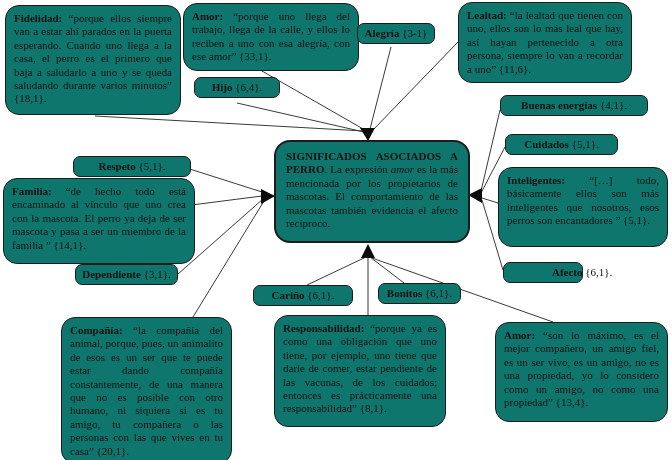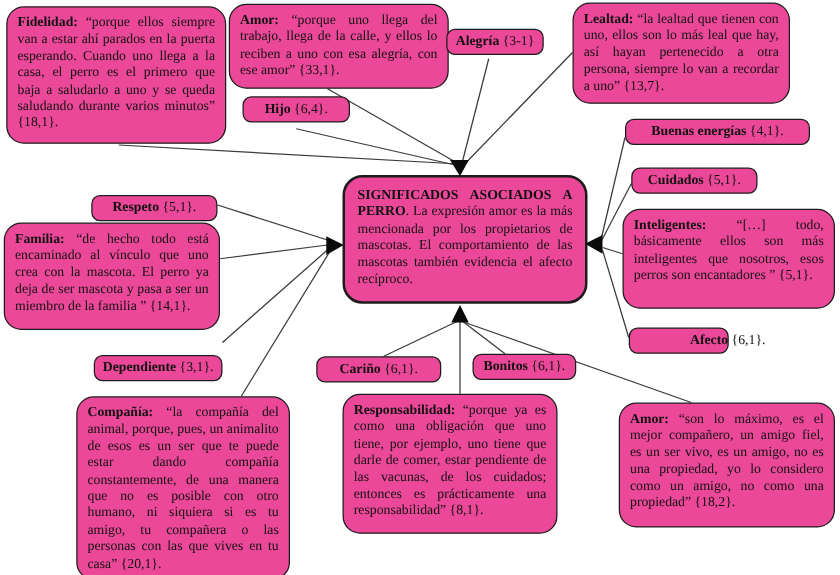--- a/index.html
+++ b/index.html
@@ -1,45 +1,45 @@
 <!DOCTYPE html>
 <html><head>
 <meta charset="utf-8">
 <style>
   html,body{margin:0;padding:0;background:#ffffff;}
   body{width:672px;height:460px;position:relative;overflow:hidden;
        font-family:"Liberation Serif","DejaVu Serif",serif;color:#111;}
   #stage{position:absolute;inset:0;width:672px;height:460px;}
   #wires{position:absolute;left:0;top:0;z-index:1;pointer-events:none;}
-  .node{position:absolute;z-index:2;background:#ec4899;border:1.5px solid #1c1c1c;
+  .node{position:absolute;z-index:2;background:#0f766e;border:1.5px solid #1c1c1c;
         box-sizing:border-box;font-size:11px;line-height:13.4px;}
   .big{border-radius:14px;padding:6px 8px 5px 8px;text-align:justify;}
   .small{border-radius:7px;padding:3px 6px;text-align:center;white-space:nowrap;}
   .lbl{font-weight:bold;}
   .n-fidelidad{left:5px;top:5px;width:176px;min-height:110px;}
   .n-amor{left:183px;top:3px;width:176px;min-height:68px;}
   .n-hijo{left:194px;top:77px;width:86px;}
   .n-alegria{left:357px;top:23px;width:78px;}
   .n-lealtad{left:458px;top:2px;width:174px;min-height:81px;}
   .n-buenas{left:500px;top:95px;width:148px;}
-  .n-cuidados{left:505px;top:134px;width:101px;}
+  .n-cuidados{left:505px;top:134px;width:113px;}
   .n-inteligentes{left:498px;top:167px;width:170px;min-height:80px;}
   .n-afecto{left:503px;top:262px;width:80px;padding-left:48px;}
-  .n-respeto{left:73px;top:156px;width:101px;}
-  .n-familia{left:3px;top:178px;width:173px;min-height:86px;}
-  .n-dependiente{left:75px;top:264px;width:103px;margin-top:20px;}
+  .n-respeto{left:73px;top:156px;width:118px;}
+  .n-familia{left:3px;top:178px;width:192px;min-height:86px;}
+  .n-dependiente{left:75px;top:264px;width:103px;}
   .n-compania{left:61px;top:317px;width:171px;min-height:140px;}
   .n-carino{left:253px;top:285px;width:100px;}
   .n-bonitos{left:378px;top:283px;width:83px;}
   .n-responsabilidad{left:274px;top:315px;width:172px;min-height:112px;}
   .n-amigo{left:495px;top:322px;width:173px;min-height:100px;}
   .center-node{left:274px;top:140px;width:196px;min-height:103px;
         border-width:2px;border-radius:16px;padding:8px 10px;text-align:justify;}
   .center-node .ttl{font-weight:bold;}
-  .center-node .ital{}
+  .center-node .ital{font-style:italic;}
   line{stroke:#3a3a3a;stroke-width:1;}
   polygon{fill:#0a0a0a;}
 </style>
 </head>
 <body>
 
 <div id="stage">
 
   <svg id="wires" width="672" height="460" viewBox="0 0 672 460">
 
@@ -84,21 +84,21 @@
 
   <div class="node small n-hijo">
     <span class="lbl">Hijo</span><span> {6,4}.</span>
   </div>
 
   <div class="node small n-alegria">
     <span class="lbl">Alegría</span><span> {3-1}</span>
   </div>
 
   <div class="node big n-lealtad">
-    <span class="lbl">Lealtad:</span><span> “la lealtad que tienen con uno, ellos son lo más leal que hay, así hayan pertenecido a otra persona, siempre lo van a recordar a uno” {13,7}.</span>
+    <span class="lbl">Lealtad:</span><span> “la lealtad que tienen con uno, ellos son lo más leal que hay, así hayan pertenecido a otra persona, siempre lo van a recordar a uno” {11,6}.</span>
   </div>
 
   <div class="node small n-buenas">
     <span class="lbl">Buenas energías</span><span> {4,1}.</span>
   </div>
 
   <div class="node small n-cuidados">
     <span class="lbl">Cuidados</span><span> {5,1}.</span>
   </div>
 
@@ -132,16 +132,16 @@
 
   <div class="node small n-bonitos">
     <span class="lbl">Bonitos</span><span> {6,1}.</span>
   </div>
 
   <div class="node big n-responsabilidad">
     <span class="lbl">Responsabilidad:</span><span> “porque ya es como una obligación que uno tiene, por ejemplo, uno tiene que darle de comer, estar pendiente de las vacunas, de los cuidados; entonces es prácticamente una responsabilidad” {8,1}.</span>
   </div>
 
   <div class="node big n-amigo">
-    <span class="lbl">Amor:</span><span> “son lo máximo, es el mejor compañero, un amigo fiel, es un ser vivo, es un amigo, no es una propiedad, yo lo considero como un amigo, no como una propiedad” {18,2}.</span>
+    <span class="lbl">Amor:</span><span> “son lo máximo, es el mejor compañero, un amigo fiel, es un ser vivo, es un amigo, no es una propiedad, yo lo considero como un amigo, no como una propiedad” {13,4}.</span>
   </div>
 
 </div>
 
 </body></html>

